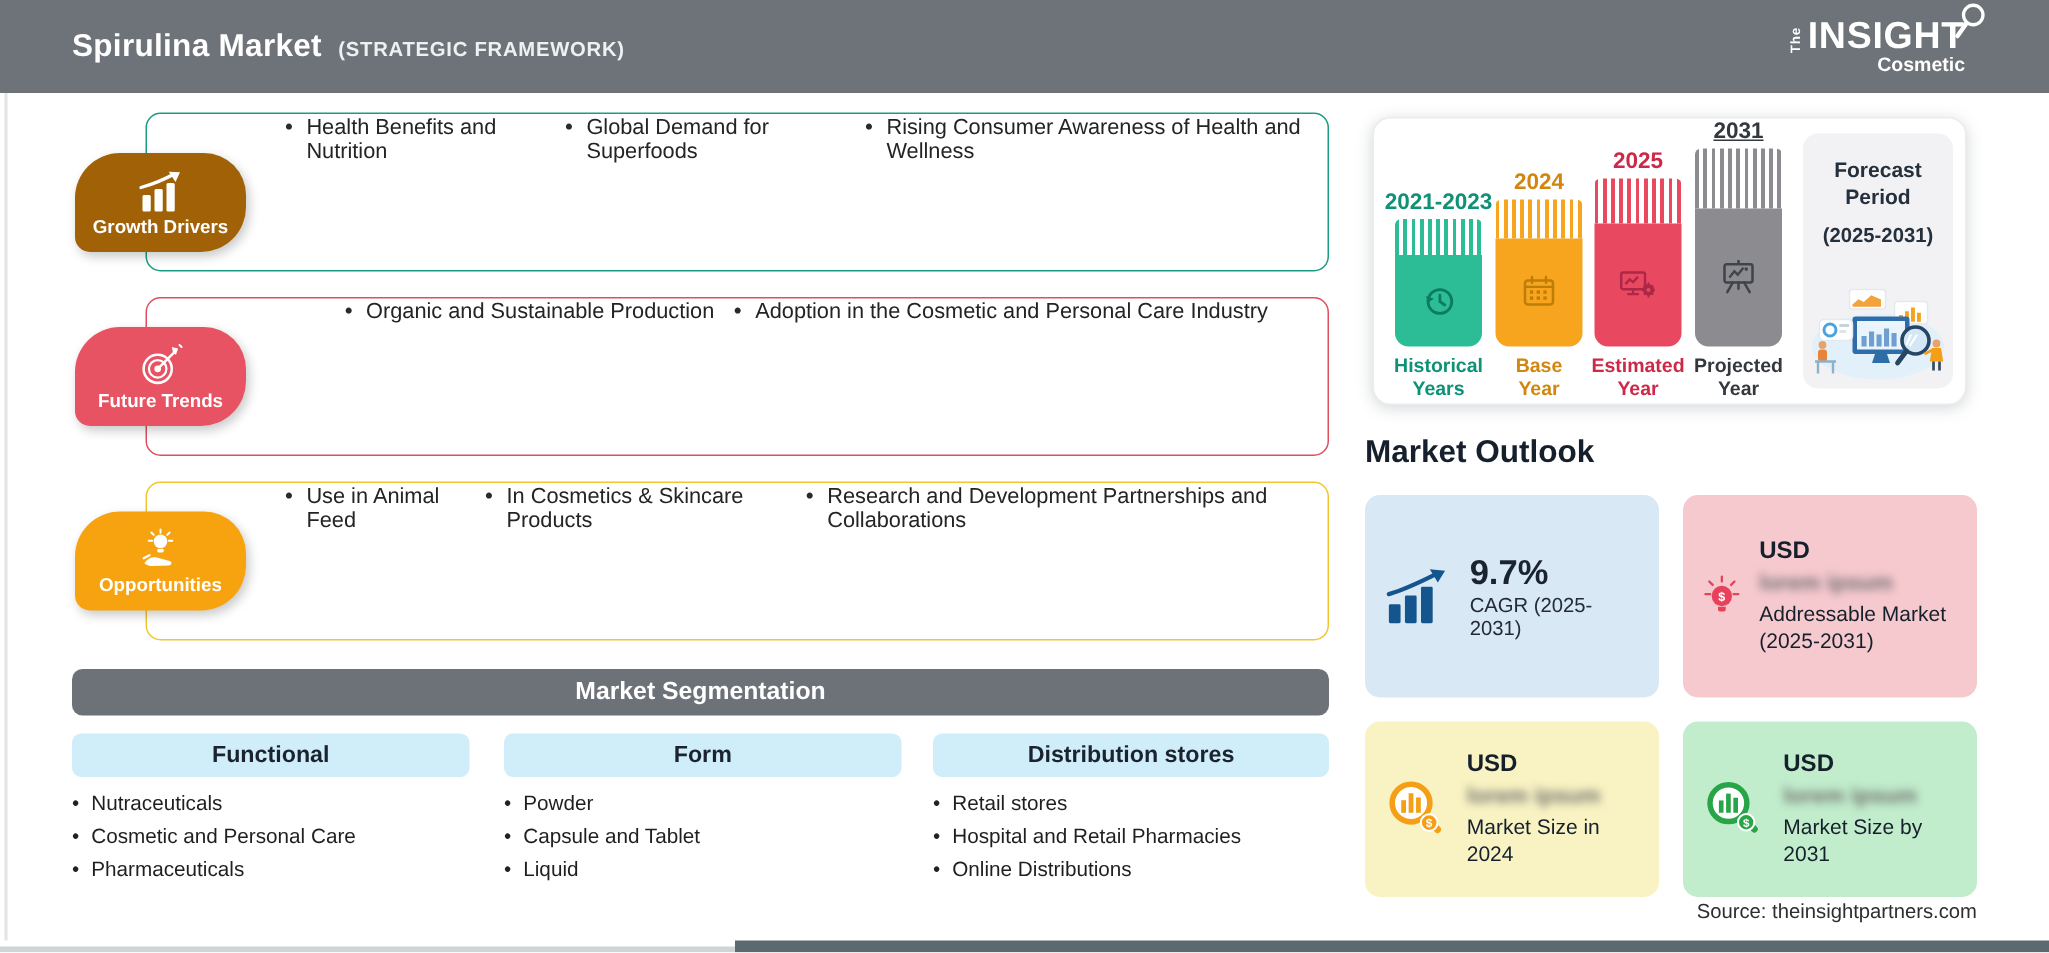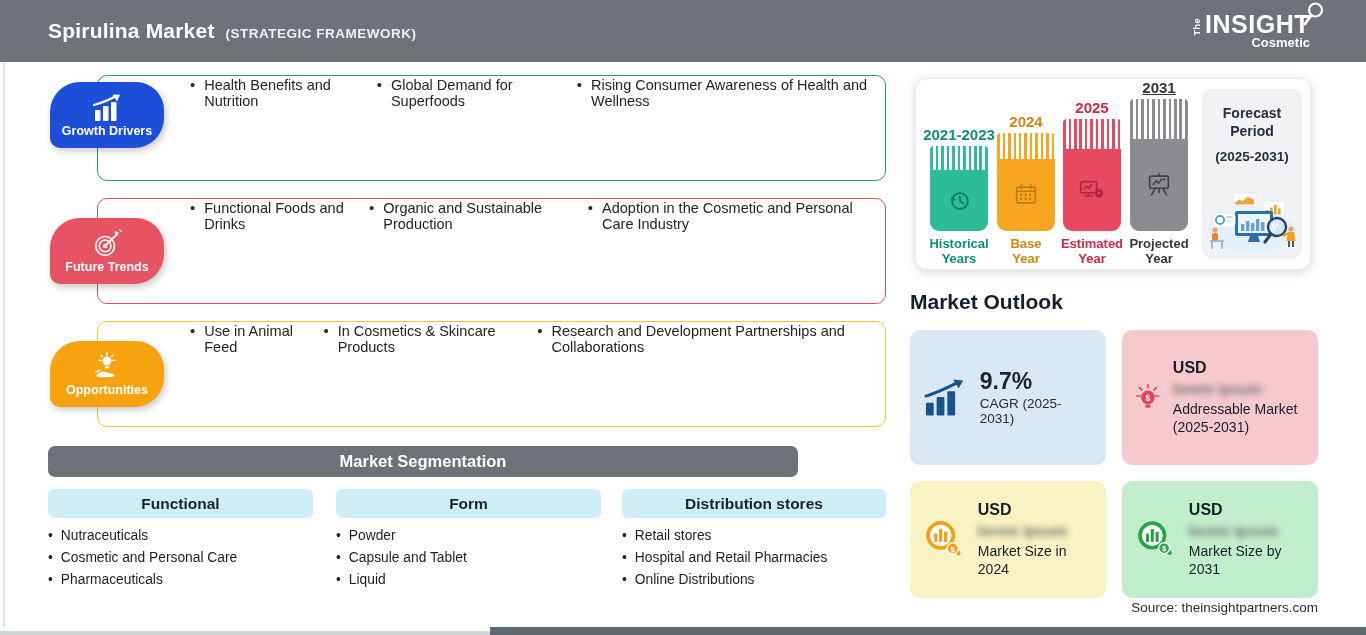--- a/index.html
+++ b/index.html
@@ -36,21 +36,21 @@
   .bullet::before { content:"•"; color:#2a2a2a; font-size:15px; flex:none; }
   .badge {
     position:absolute; left:50px; width:114px; height:66px; z-index:3;
     border-radius:30px 28px 30px 10px;
     display:flex; flex-direction:column; align-items:center; justify-content:center; gap:1px;
     box-shadow:2px 3px 7px rgba(0,0,0,.22);
   }
   .badge-label { color:#fff; font-size:12.5px; font-weight:bold; }
   
   .seg-bar {
-    position:absolute; left:48px; top:446px; width:750px; height:31px; border-radius:7px;
+    position:absolute; left:48px; top:446px; width:838px; height:31px; border-radius:7px;
     display:flex; align-items:center; justify-content:center;
     color:#fff; font-weight:bold; font-size:16.5px;
   }
   .seg-col { position:absolute; top:489px; width:265px; }
   .seg-head {
     height:29px; border-radius:6px; display:flex; align-items:center; justify-content:center;
     font-size:15.5px; font-weight:bold; color:#1b2330;
   }
   .seg-items { margin-top:10px; display:flex; flex-direction:column; gap:7px; }
   .seg-item { font-size:13.8px; color:#1f1f1f; display:flex; gap:8px; align-items:baseline; }
@@ -126,35 +126,32 @@
     <div class="bullet">
         <span>Health Benefits and Nutrition</span>
       </div>
     <div class="bullet">
         <span>Global Demand for Superfoods</span>
       </div>
     <div class="bullet">
         <span>Rising Consumer Awareness of Health and Wellness</span>
       </div>
   </div>
-  <div class="badge" style="top: 82px; background-color: #1d4ed8;">
+  <div class="badge" style="top: 102px; background-color: #a16207;">
     <svg width="36" height="30" viewBox="0 0 36 30">
       <rect x="6" y="17" width="5.5" height="11" rx="1" fill="#fff"></rect>
       <rect x="14" y="13" width="5.5" height="15" rx="1" fill="#fff"></rect>
       <rect x="22" y="9" width="5.5" height="19" rx="1" fill="#fff"></rect>
       <path d="M5 12 C 12 10, 20 7, 27 3" stroke="#fff" stroke-width="2.2" fill="none" stroke-linecap="round"></path>
       <path d="M23.5 1.5 L31 1.8 L28 8.4 Z" fill="#fff"></path>
     </svg>
     <span class="badge-label">Growth Drivers</span>
   </div>
 
   <div class="info-box" style="top: 198px; border-color: rgb(224, 79, 94);">
-    <div class="bullet">
-        <span>Functional Foods and Drinks</span>
-      </div>
     <div class="bullet">
         <span>Organic and Sustainable Production</span>
       </div>
     <div class="bullet">
         <span>Adoption in the Cosmetic and Personal Care Industry</span>
       </div>
   </div>
   <div class="badge" style="top: 218px; background-color: rgb(232, 83, 99);">
     <svg width="32" height="30" viewBox="0 0 32 32">
       <circle cx="14" cy="18" r="10" stroke="#fff" stroke-width="1.8" fill="none"></circle>

